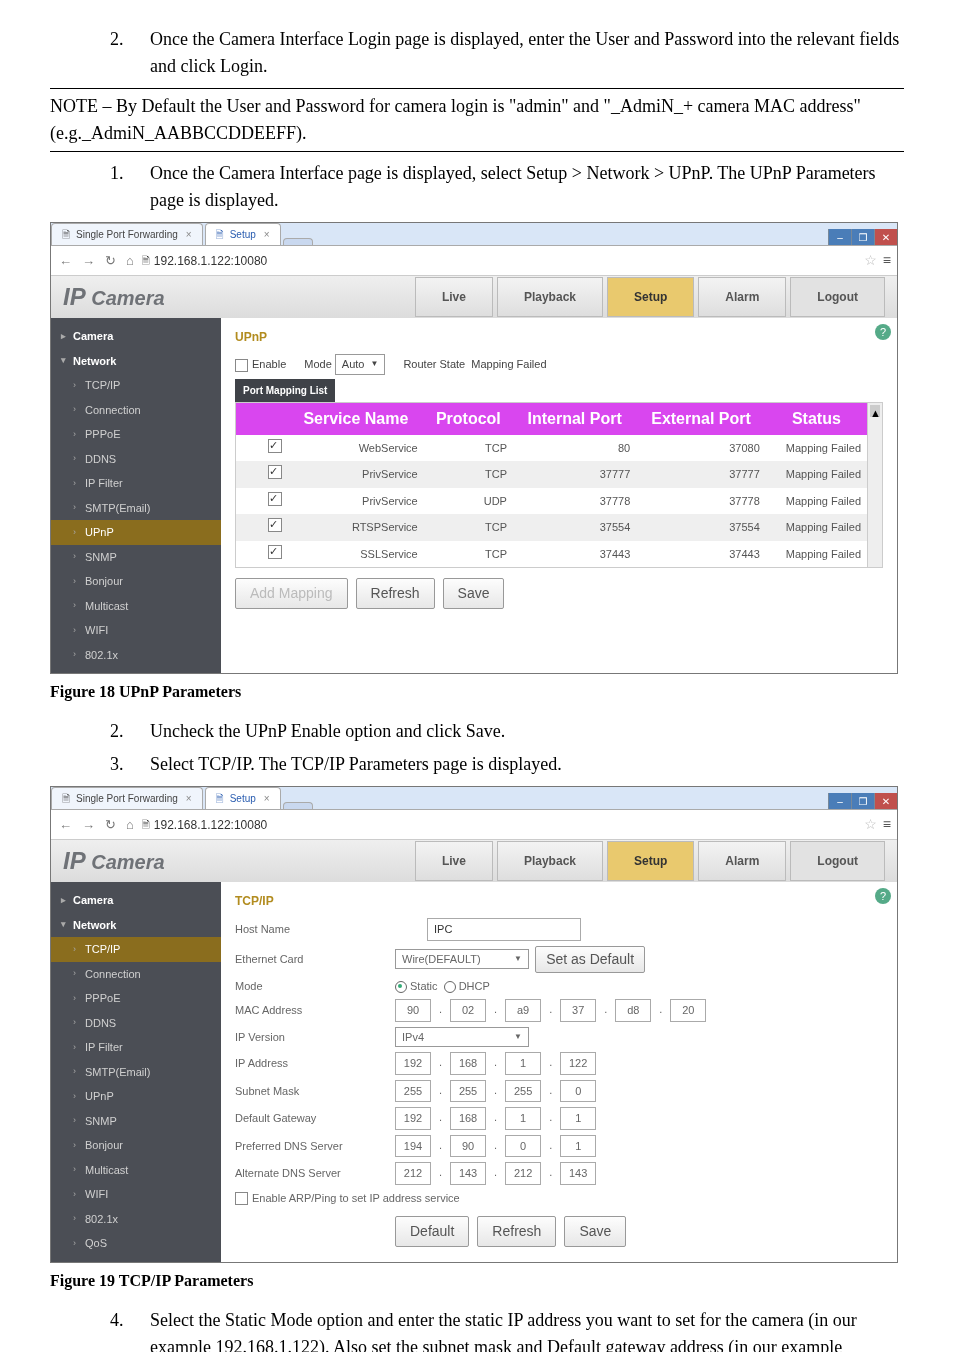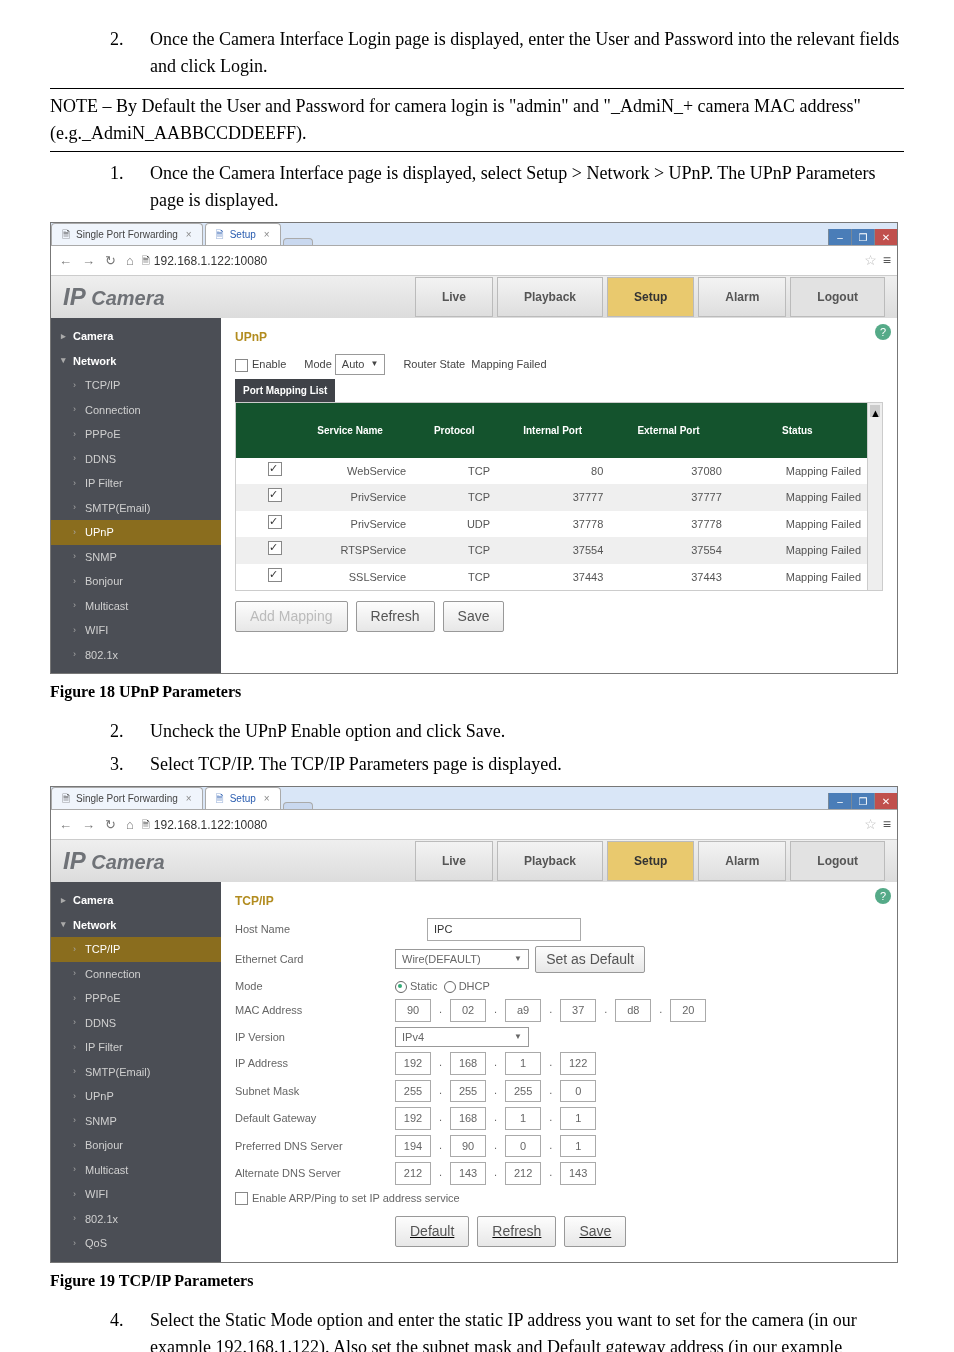--- a/index.html
+++ b/index.html
@@ -64,21 +64,21 @@
   .help-q { position:absolute; top:6px; right:6px; width:16px; height:16px; border-radius:50%; background:#5a8; color:#fff; font-size:11px; display:flex; align-items:center; justify-content:center; }
   .content-title { font-weight:bold; color:#b28c1f; font-size:12px; margin-bottom:8px; }
 
   .upnp-top { display:flex; align-items:center; gap:18px; font-size:11px; color:#444; margin-bottom:4px;text-align:center; }
   .checkbox { width:11px; height:11px; border:1px solid #888; display:inline-block; vertical-align:middle; margin-right:4px; }
   .select-box { border:1px solid #999; padding:1px 6px; background:#fff; font-size:11px; display:inline-flex; align-items:center; gap:6px; }
   .select-box .dd { font-size:8px; }
 
   .pml-hdr { background:#3f4248; color:#fff; font-size:10px; font-weight:bold; padding:4px 8px; display:inline-block; }
   .pml-table { width:100%; font-size:11px; border-collapse:collapse; }
-  .pml-table th { background:#14532d; color:#fff; font-size:10px; font-weight:bold; padding:20px 6px; }
+  .pml-table th { background:#d946ef; color:#fff; font-size:16px; font-weight:bold; padding:4px 6px; }
   .pml-table td { padding:4px 6px; text-align:right; color:#555; }
   .pml-table tr.alt td { background:#efefef; }
   .chk { width:12px; height:12px; border:1px solid #888; display:inline-block; background:#fff; position:relative; }
   .chk.checked::after { content:"✓"; position:absolute; top:-3px; left:0; font-size:11px; color:#333; }
   .scroll-trough { width:14px; background:#eee; border-left:1px solid #ccc; }
   .table-wrap { display:flex; border:1px solid #ccc; }
   .table-wrap .pml-table { flex:1; }
 
   .btn-row { display:flex; gap:8px; margin-top:10px; }
   .btn { border:1px solid #999; padding:4px 14px; font-size:14px; background:linear-gradient(#fdfdfd,#e7e7e7); color:#555; border-radius:2px; }
@@ -509,21 +509,21 @@
             <span class="ip-seg">212</span>
             <span class="ip-dot">.</span>
             <span class="ip-seg">143</span>
           </span>
         </div>
 
       <div class="form-row">
           <span><span class="checkbox"></span><span>Enable ARP/Ping to set IP address service</span></span>
         </div>
 
-      <div class="btn-row" style="margin-left:160px;text-decoration:underline;">
+      <div class="btn-row" style="margin-left:160px;">
         <div class="btn">Default</div>
         <div class="btn">Refresh</div>
         <div class="btn">Save</div>
       </div>
     </div>
   </div>
 </div>
 <div class="figure-caption">Figure 19 TCP/IP Parameters</div>
 
 <div class="ol-item">

